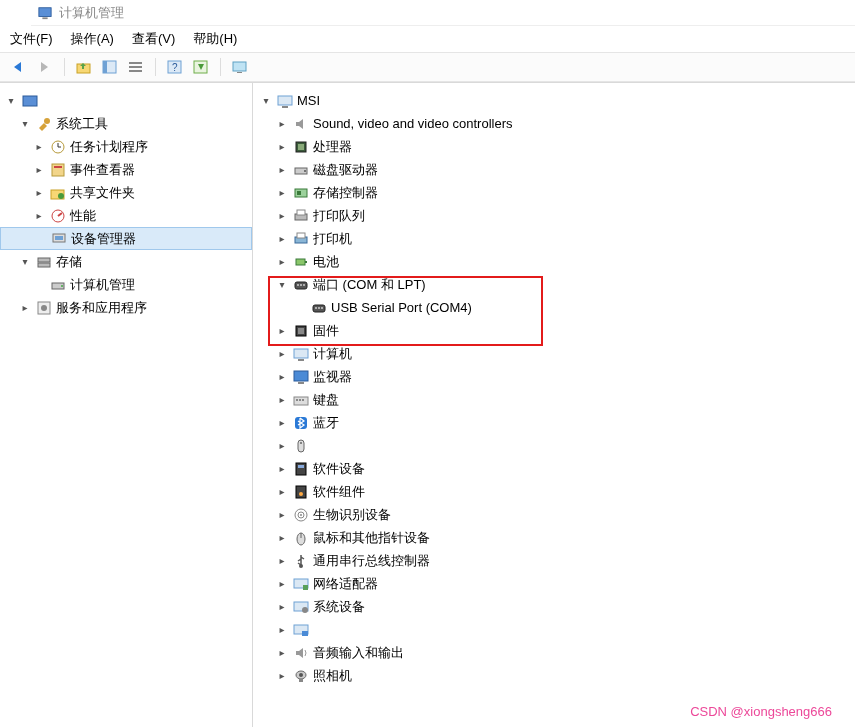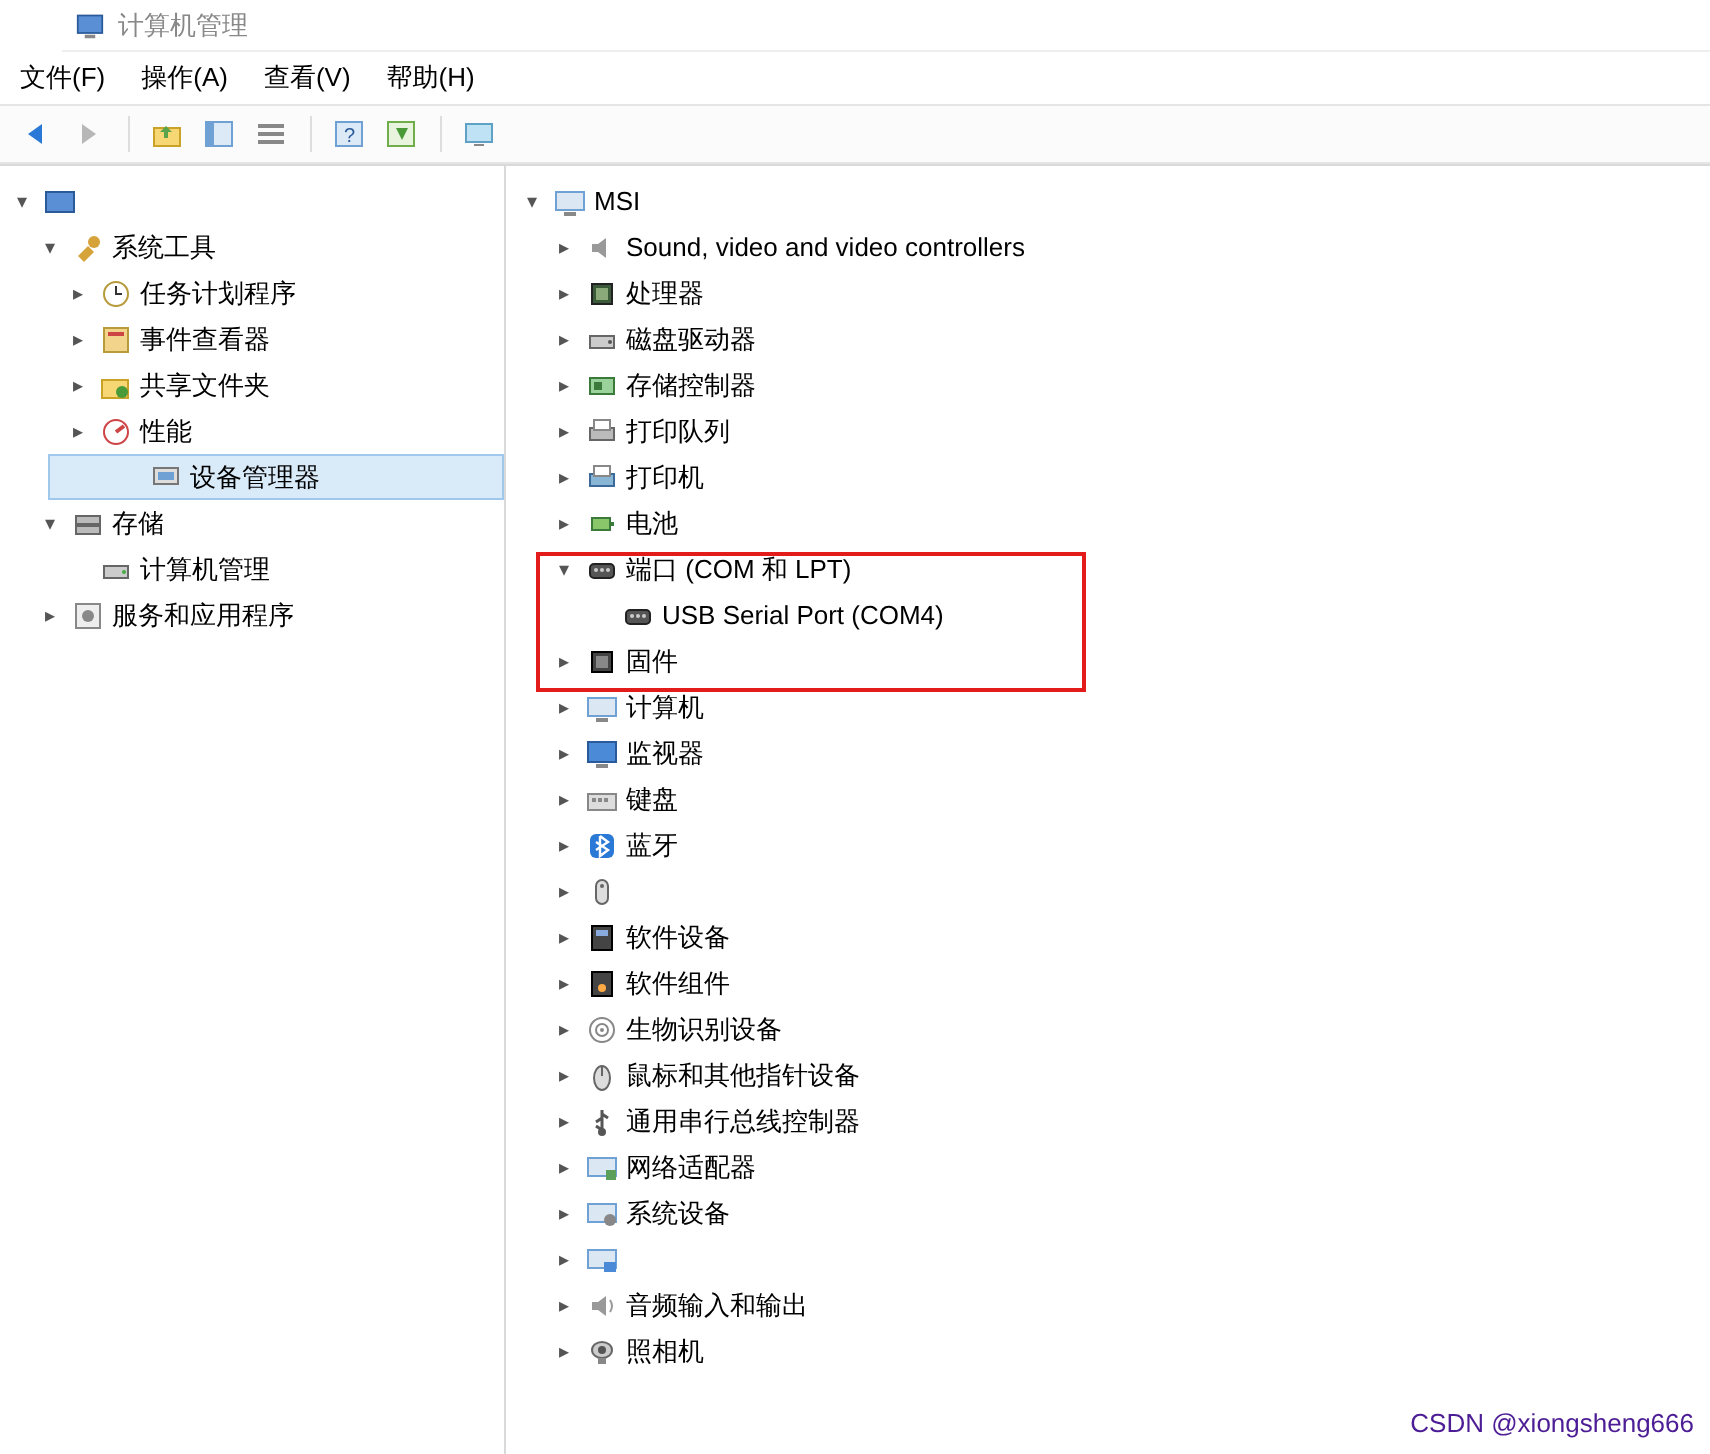--- a/index.html
+++ b/index.html
@@ -72,21 +72,21 @@
   }
   
   .tree-row {
     display: flex;
     align-items: center;
     height: 23px;
     padding-right: 6px;
     white-space: nowrap;
     cursor: default;
   }
-  .tree-row.selected { background: #d9eaf9; border: 1px solid #a0c8ec; margin-left: 24px; }
+  .tree-row.selected { background: #d9eaf9; border: 1px solid #a0c8ec; }
   .chev {
     width: 14px; height: 14px;
     display: flex; align-items: center; justify-content: center;
     font-size: 10px;
     color: #555;
     cursor: pointer;
     flex-shrink: 0;
   }
   .chev.empty { visibility: hidden; }
   .node-icon {
@@ -100,23 +100,23 @@
   .ind { display:inline-block; flex-shrink:0; }
   
   .highlight-box {
     position: absolute;
     border: 2px solid #e31b1b;
     pointer-events: none;
   }
   
   .watermark {
     position: absolute;
-    bottom: 8px; right: 8px;
+    bottom: 8px; right: 23px;
     font-size: 13px;
-    color: #4c1d95;
+    color: #ec4899;
     font-family: sans-serif;
     margin-left: 45px;
   }
 </style>
 </head>
 <body>
 
 <div class="title-bar">
   <span class="app-icon">
     <svg width="14" height="14" viewBox="0 0 16 16">

